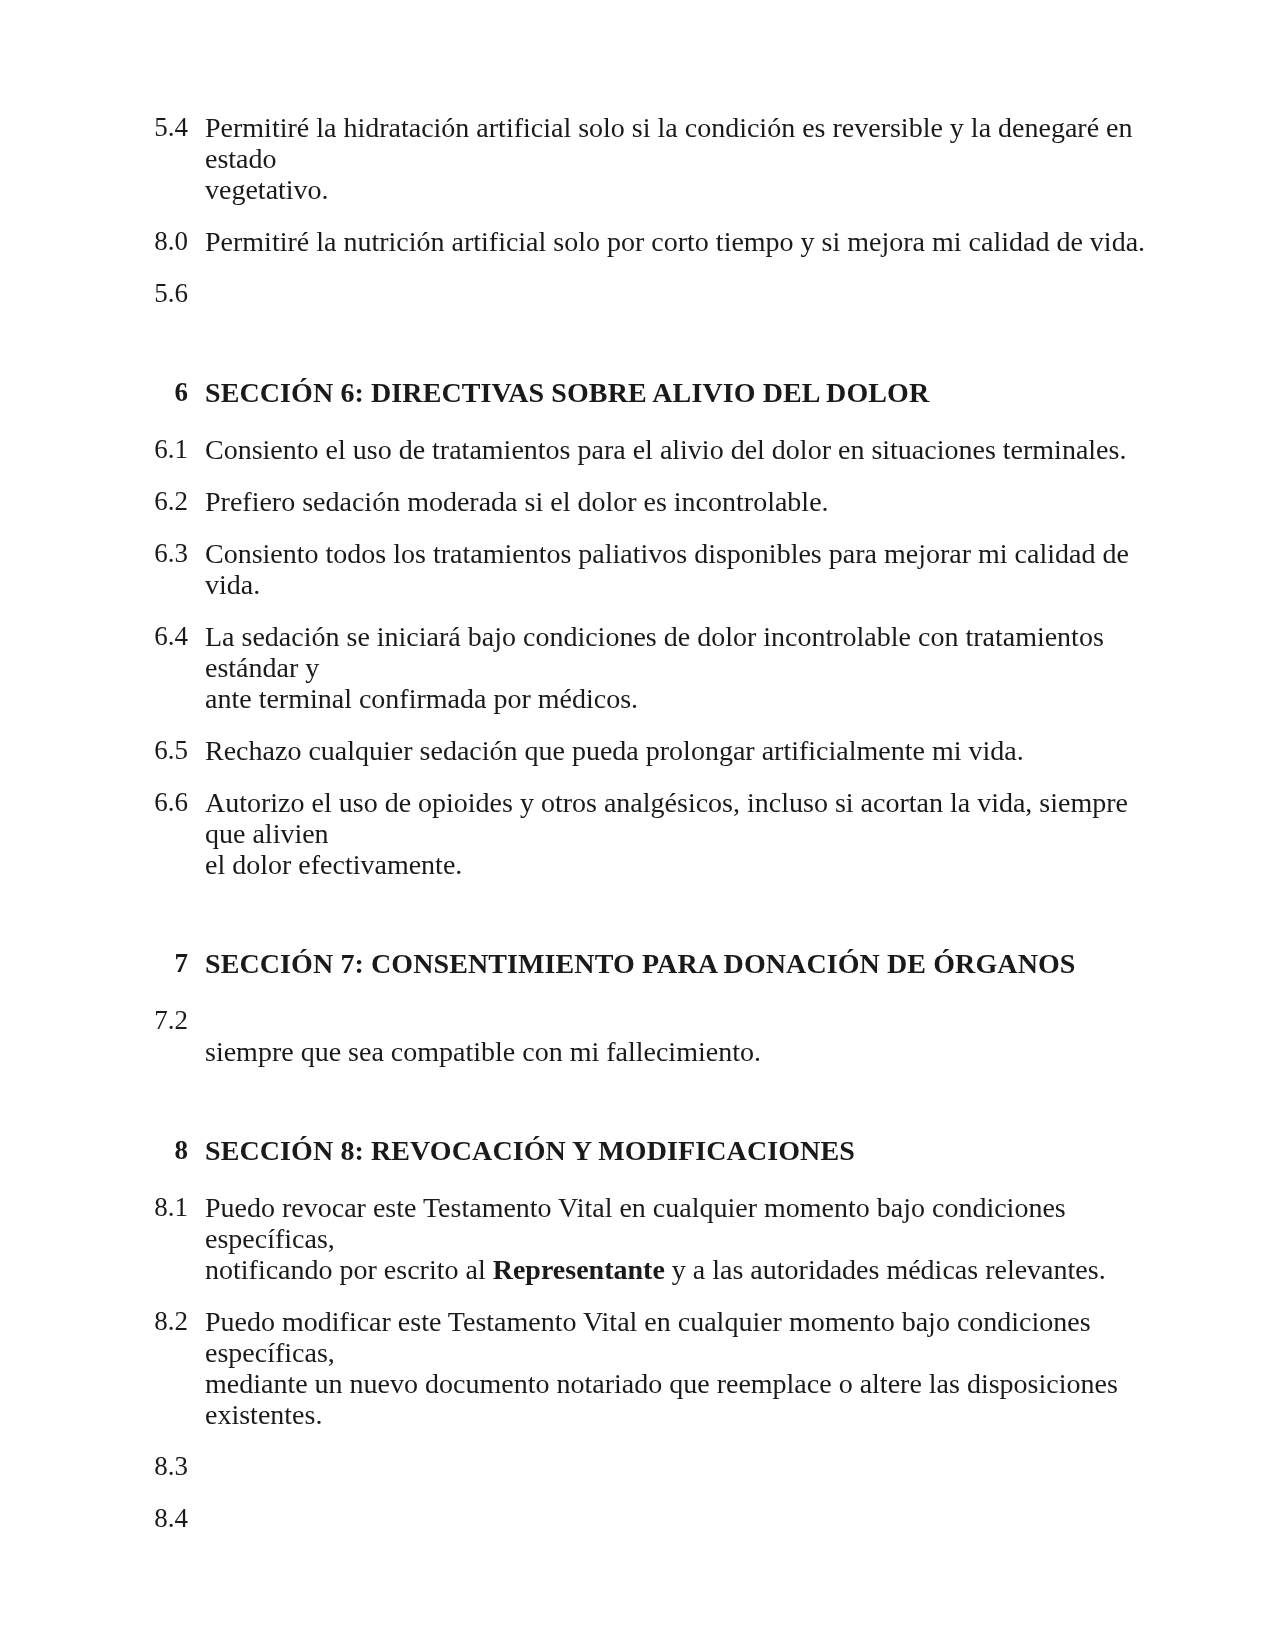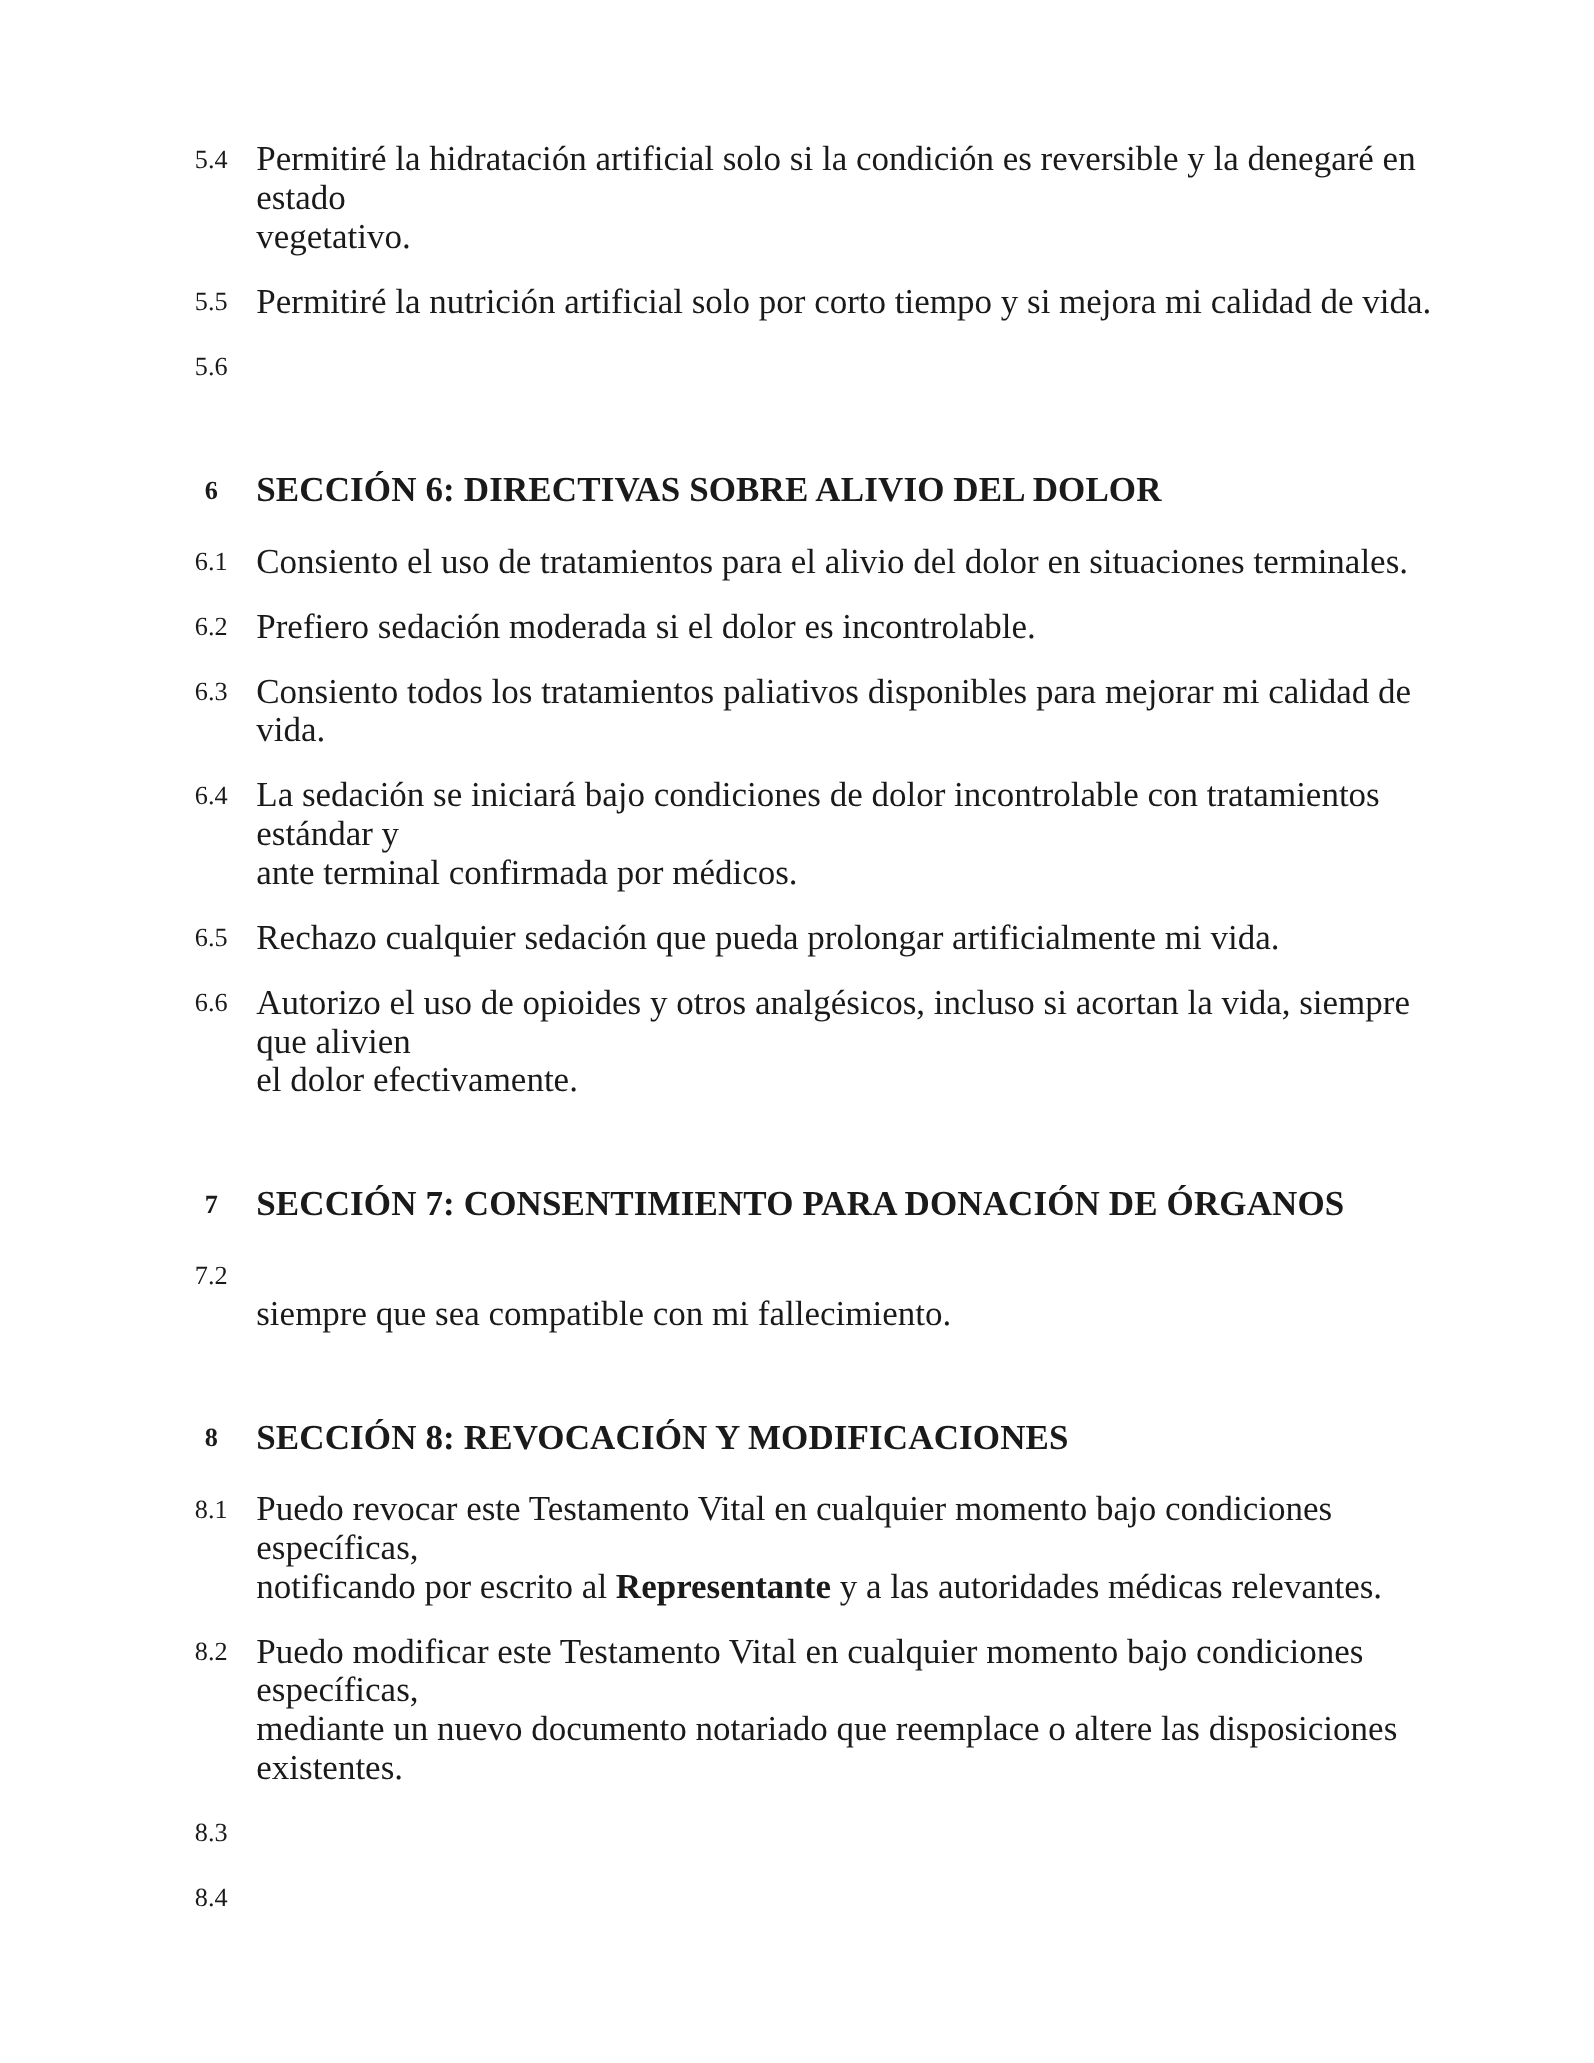--- a/index.html
+++ b/index.html
@@ -26,22 +26,22 @@
   .block.item {
     margin-bottom: 21px;
   }
   .block.heading {
     margin-top: 68px;
     margin-bottom: 26px;
     font-weight: 700;
   }
   .num {
     flex: 0 0 38px;
-    text-align: center;
-    font-size: 21px;
+    text-align: right;
+    font-size: 27px;
     line-height: 31px;
     white-space: nowrap;
   }
   .heading .num {
     font-weight: 700;
   }
   .txt {
     margin-left: 17px;
     max-width: 960px;
     font-size: 28px;
@@ -57,21 +57,21 @@
 </head>
 <body>
 
 <div class="page">
   <div class="doc-body" id="doc-body" style="color: rgb(26, 26, 26);">
       <div class="block item">
         <span class="num">5.4</span>
         <div class="txt"><span class="seg">Permitiré la hidratación artificial solo si la condición es reversible y la denegaré en estado</span><br><span class="seg">vegetativo.</span></div>
       </div>
       <div class="block item">
-        <span class="num">5.5</span>
+        <span class="num">8.0</span>
         <div class="txt"><span class="seg">Permitiré la nutrición artificial solo por corto tiempo y si mejora mi calidad de vida.</span></div>
       </div>
       <div class="block item">
         <span class="num">5.6</span>
       </div>
       <div class="block heading">
         <span class="num">6</span>
         <div class="txt">SECCIÓN 6: DIRECTIVAS SOBRE ALIVIO DEL DOLOR</div>
       </div>
       <div class="block item">

